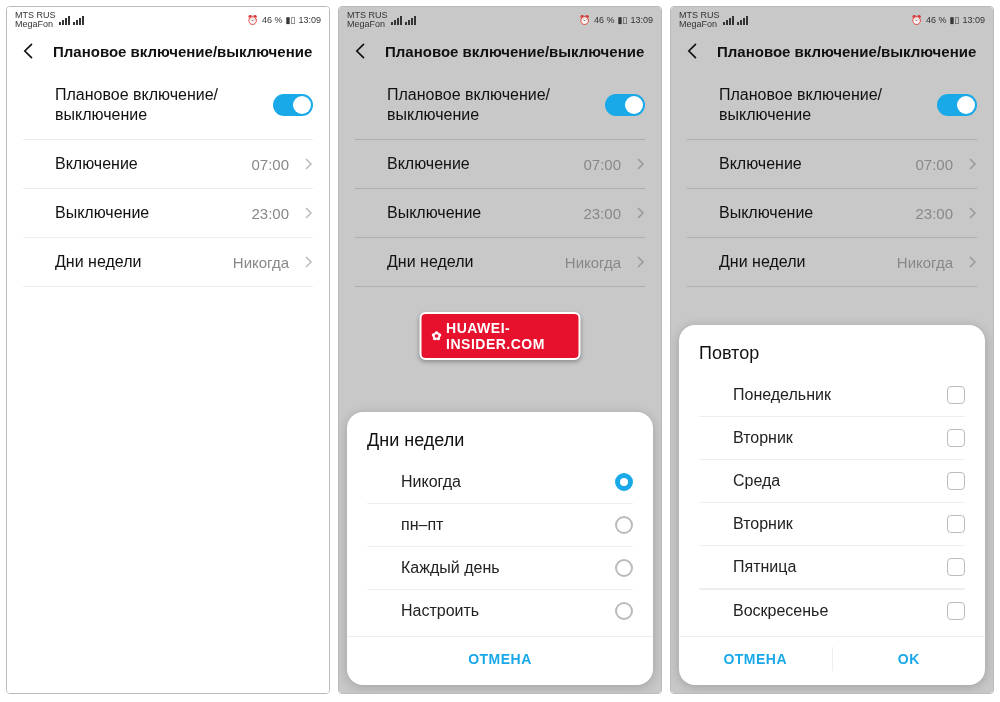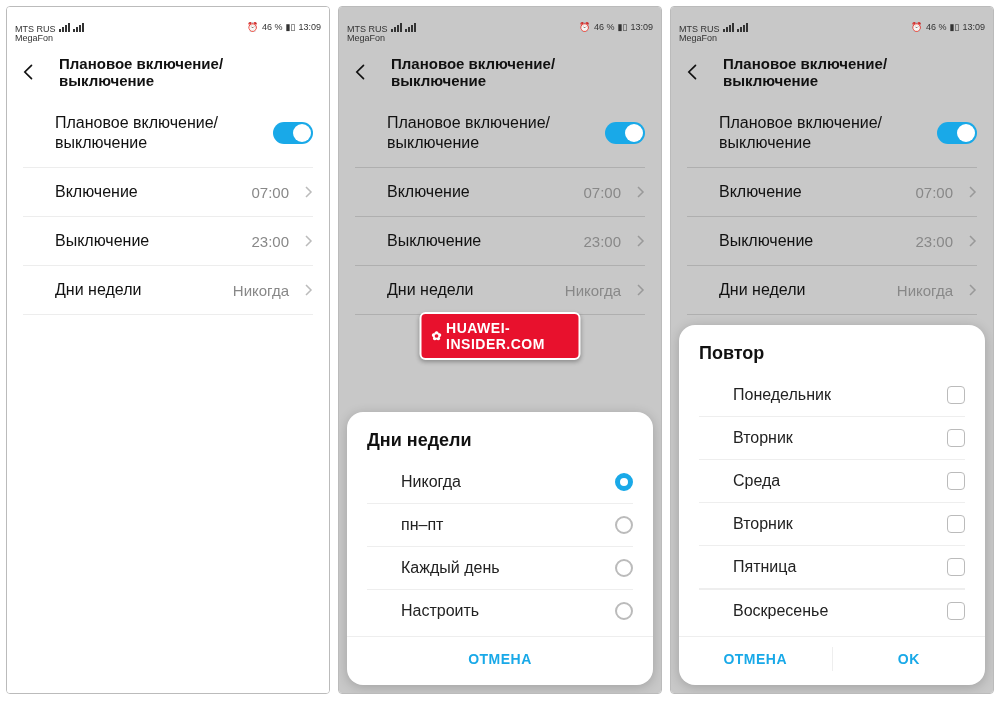--- a/index.html
+++ b/index.html
@@ -2,35 +2,35 @@
 <html><head>
 <meta charset="utf-8">
 <style>
   * { margin: 0; padding: 0; box-sizing: border-box; font-family: -apple-system, Helvetica, Arial, sans-serif; }
   body { background: #fff; display: flex; gap: 8px; padding: 6px; }
   .phone { flex: 1; border: 1px solid #bbb; border-radius: 4px; overflow: hidden; position: relative; height: 688px; }
   .phone.dimmed .screen-main { background: #c8c8c8; }
   .screen-main { background: #fff; height: 100%; display: flex; flex-direction: column; }
   .statusbar { display: flex; justify-content: space-between; align-items: center; padding: 4px 8px 2px; font-size: 9px; color: #333; }
   .statusbar .left, .statusbar .right { display: flex; align-items: center; gap: 3px; }
-  .statusbar .carrier-line { display:flex; flex-direction:column; line-height:1;margin-top:14px; }
-  .header { display: flex; align-items: center; padding: 10px 12px; gap: 20px; }
+  .statusbar .carrier-line { display:flex; flex-direction:column; line-height:1; }
+  .header { display: flex; align-items: center; padding: 10px 12px; gap: 14px; }
   .header .back { width: 20px; height: 20px; display:flex; align-items:center; justify-content:center; }
   .header .title { font-size: 15px; font-weight: 600; color: #111; }
   .row { display: flex; justify-content: space-between; align-items: center; padding: 14px 16px; min-height: 48px; }
   .sep { border-bottom: 1px solid rgba(0,0,0,0.07); margin: 0 16px; }
   .dimmed .sep { border-color: rgba(0,0,0,0.12); }
   .row .label { font-size: 16px; color: #111; margin-left: 32px; }
   .row .label.multi { line-height: 1.25; }
   .row .val { font-size: 15px; color: #888; display:flex; align-items:center; gap:16px; }
   .chev { width: 8px; height: 12px; }
   .toggle { width: 40px; height: 22px; background: #19a9e8; border-radius: 11px; position: relative; }
   .toggle::after { content:""; position:absolute; right:2px; top:2px; width:18px; height:18px; background:#fff; border-radius:50%; }
   .sheet { position:absolute; left:8px; right:8px; bottom:8px; background:#fff; border-radius:16px; box-shadow: 0 2px 12px rgba(0,0,0,0.2); padding: 14px 0 4px; }
-  .sheet-title { font-size: 18px; font-weight: 700; color:#111; padding: 4px 20px 10px; }
+  .sheet-title { font-size: 18px; font-weight: 400; color:#111; padding: 4px 20px 10px; }
   .sheet-row { display:flex; justify-content:space-between; align-items:center; padding: 12px 20px; margin-left: 34px; }
   .sheet-row .opt { font-size: 16px; color:#222; }
   .sheet-sep { border-bottom:1px solid #eee; margin: 0 20px; }
   .radio { width:18px; height:18px; border:2px solid #bbb; border-radius:50%; }
   .radio.sel { border-color:#19a9e8; border-width:5px; }
   .checkbox { width:18px; height:18px; border:1.5px solid #bbb; border-radius:4px; }
   .sheet-actions { display:flex; border-top:1px solid #eee; margin-top:4px; }
   .sheet-actions .btn { flex:1; text-align:center; padding:14px 0; font-size:14px; font-weight:600; color:#19a9e8; letter-spacing:0.5px; }
   .sheet-actions .divider { width:1px; background:#eee; margin:10px 0; }
   .watermark { position:absolute; left:50%; top:305px; transform:translateX(-50%); background:#e8112d; color:#fff; font-weight:800; font-size:14px; padding:6px 10px; border-radius:6px; border:2px solid #fff; box-shadow:0 2px 4px rgba(0,0,0,0.3); letter-spacing:0.5px; display:flex; align-items:center; gap:4px; }

